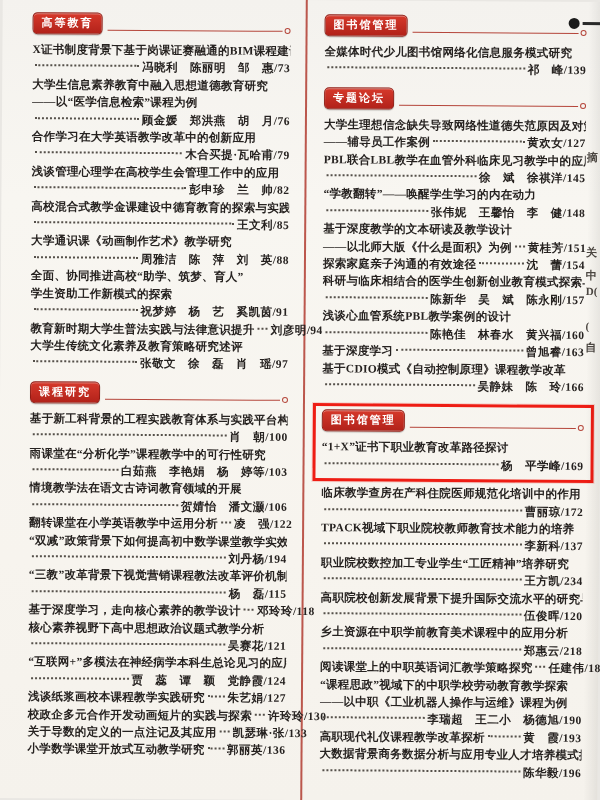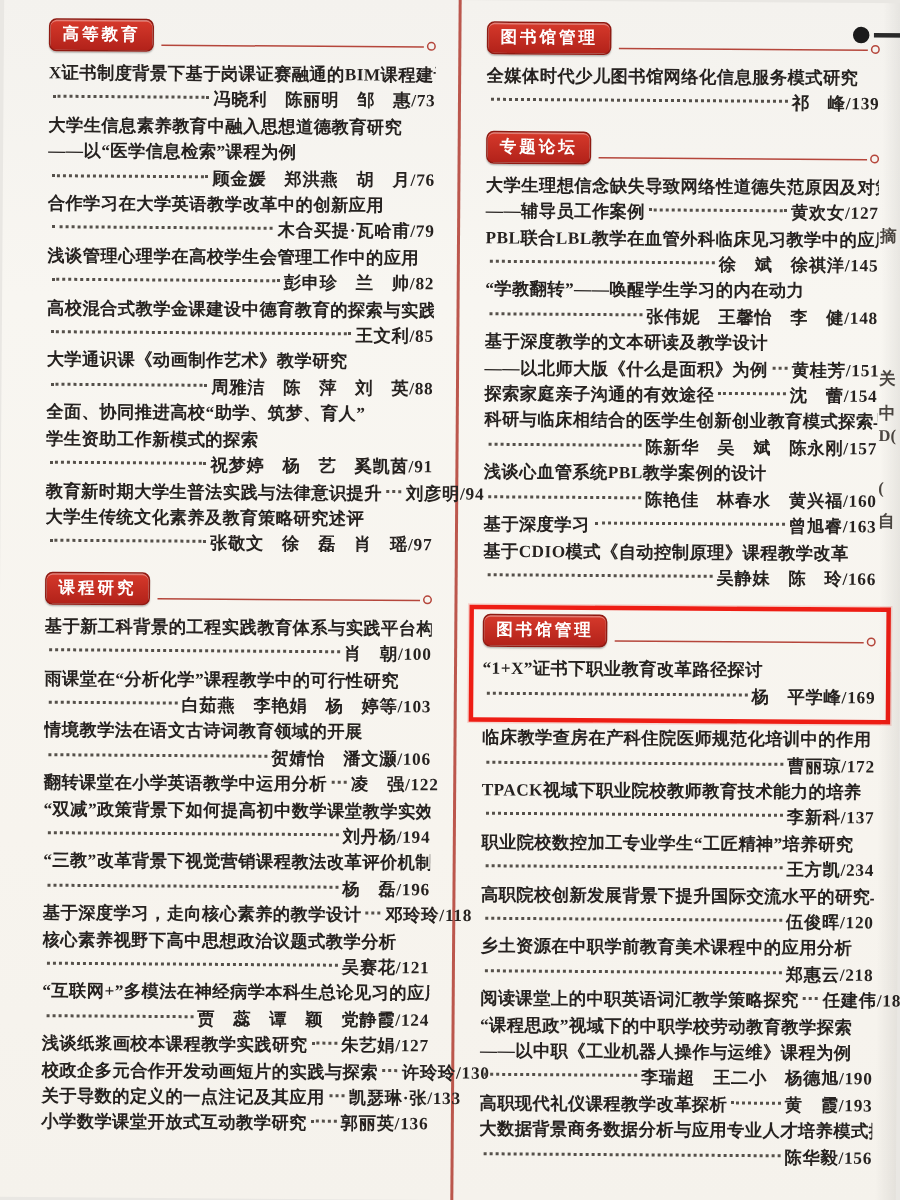--- a/index.html
+++ b/index.html
@@ -205,21 +205,21 @@
 
     <span class="dots"></span>
     <span class="authors">刘丹杨/194</span>
   </div>
             </div>
             <div class="entry">
               <div class="title-line">“三教”改革背景下视觉营销课程教法改革评价机制研究</div>
               <div class="leader-row">
 
     <span class="dots"></span>
-    <span class="authors">杨　磊/196</span>
+    <span class="authors">杨　磊/115</span>
   </div>
             </div>
             <div class="entry">
               <div class="leader-row">
     <span class="t">基于深度学习，走向核心素养的教学设计</span>
     <span class="dots"></span>
     <span class="authors">邓玲玲/118</span>
   </div>
             </div>
             <div class="entry">
@@ -445,21 +445,21 @@
     <span class="t">高职现代礼仪课程教学改革探析</span>
     <span class="dots"></span>
     <span class="authors">黄　霞/193</span>
   </div>
             </div>
             <div class="entry">
               <div class="title-line">大数据背景商务数据分析与应用专业人才培养模式探讨</div>
               <div class="leader-row">
 
     <span class="dots"></span>
-    <span class="authors">陈华毅/156</span>
+    <span class="authors">陈华毅/196</span>
   </div>
             </div>
           </div>
   </section>
       </div>
     </div>
 <span class="edge-mark" style="top: 148px;">摘</span>
     <span class="edge-mark" style="top: 243px;">关</span>
     <span class="edge-mark" style="top: 266px;">中</span>
     <span class="edge-mark" style="top: 283px;">D(</span>

